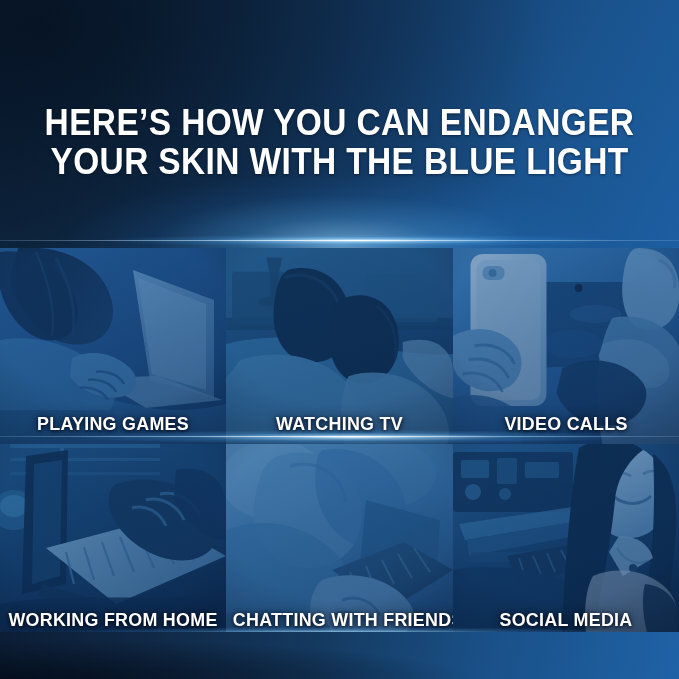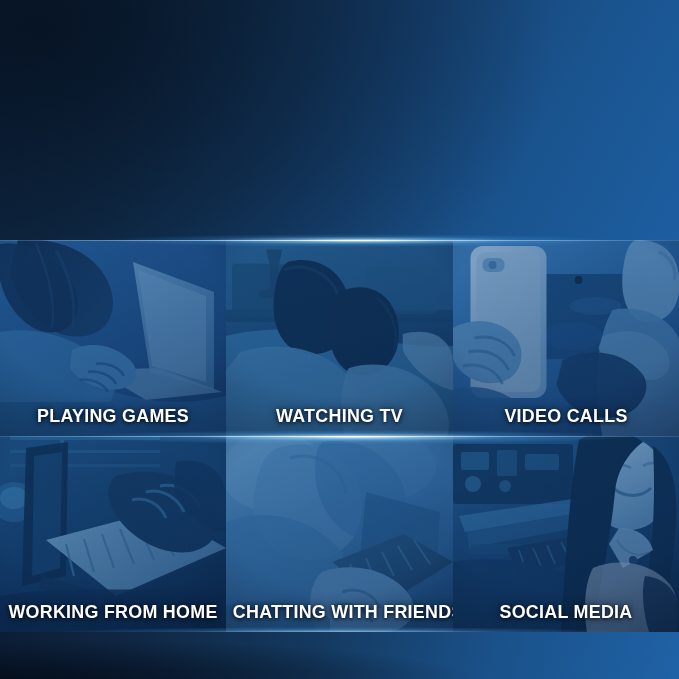--- a/index.html
+++ b/index.html
@@ -75,21 +75,21 @@
     text-shadow: 0 1px 3px rgba(2,12,26,0.55);
     transform: scaleX(0.93);
     transform-origin: 50% 50%;
     white-space: pre-line;
   }
 
   
   .grid {
     position: absolute;
     left: 0;
-    top: 240px;
+    top: 248px;
     width: 679px;
     height: 324px;
     display: grid;
     grid-template-columns: 226px 227px 226px;
     grid-template-rows: 196px 196px;
     column-gap: 0;
     row-gap: 0;
   }
   .cell {
     position: relative;
@@ -194,20 +194,25 @@
   }
 </style>
 </head>
 <body>
 
 <div id="poster">
 
   <div class="bg-base"></div>
   <div class="bg-vignette"></div>
 
+  <div class="header">
+    <div class="header-glow"></div>
+    <div class="headline">HERE’S HOW YOU CAN ENDANGER
+YOUR SKIN WITH THE BLUE LIGHT</div>
+  </div>
 
   <div class="grid">
 
     <div class="cell">
       <div class="photo">
         <svg viewBox="0 0 226 196" preserveAspectRatio="xMidYMid slice">
           <defs>
             <linearGradient id="c1bg" x1="0" y1="0" x2="1" y2="1">
               <stop offset="0%" stop-color="#2a6199"></stop>
               <stop offset="55%" stop-color="#20528a"></stop>

